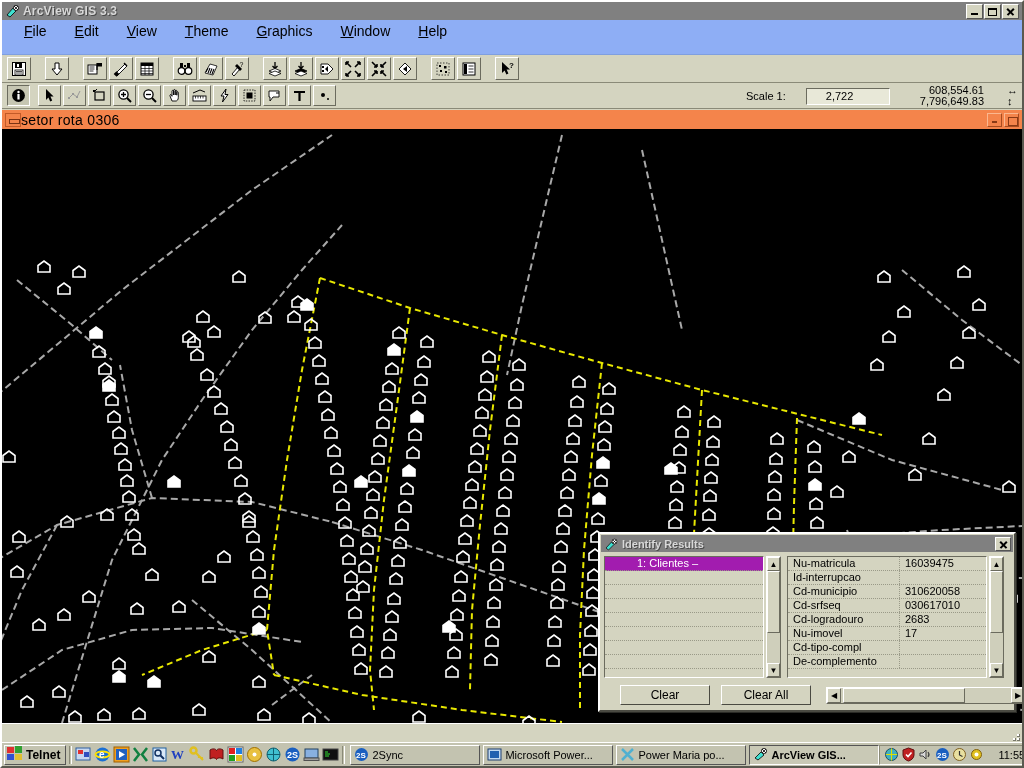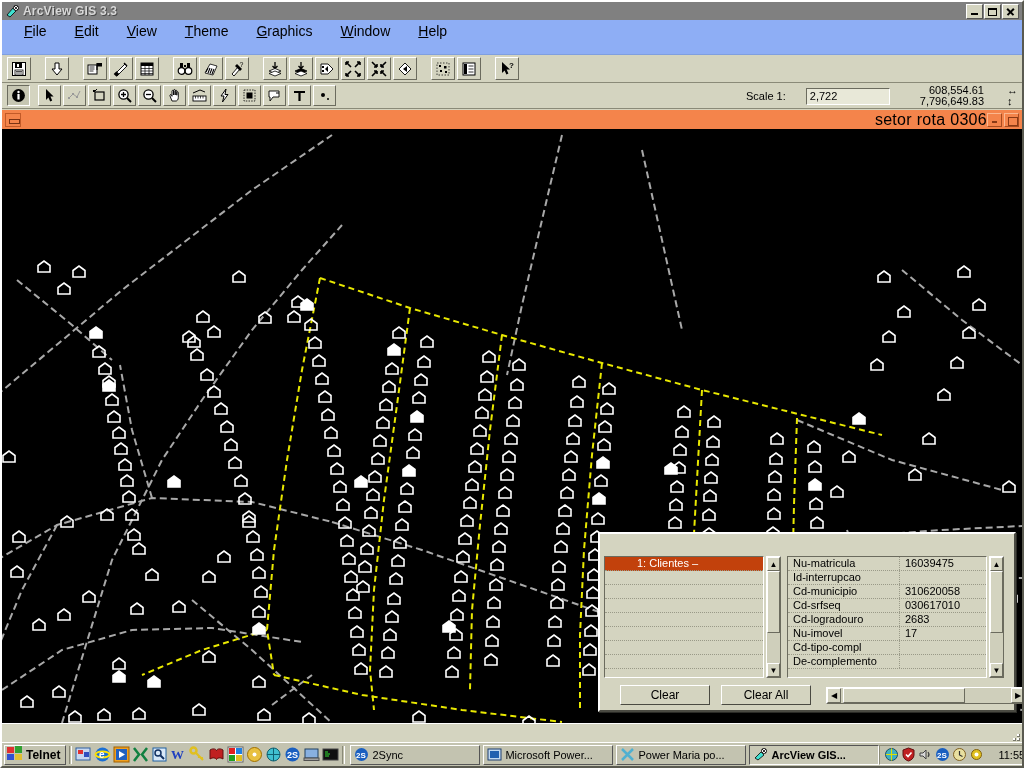--- a/index.html
+++ b/index.html
@@ -107,21 +107,21 @@
     position: absolute; top: 83px; right: 4px;
     display: flex; align-items: center; gap: 20px;
     font-size: 11px; color: #000;
   }
   .scale-label { white-space: nowrap; }
   .scale-field {
     width: 84px; height: 17px;
     background: #e8e8d8;
     border: 1px solid #6b6b5e;
     border-right-color: #ffffff; border-bottom-color: #ffffff;
-    font-size: 11px; padding: 1px 3px;
+    font-size: 11px; padding: 1px 19px;
     display: flex; align-items: center;
   }
   .coords {
     text-align: right; font-size: 11px; line-height: 11px;
     color: #000; padding-left: 10px;
   }
   .coord-arrows {
     display: flex; flex-direction: column; justify-content: center;
     font-size: 11px; line-height: 11px; margin-left: 3px;
   }
@@ -142,21 +142,21 @@
   .vt-sysbox {
     width: 16px; height: 14px; margin-left: 3px;
     border: 1px solid #c25a28;
     background: #f4844b; position: relative; flex: none;
   }
   .vt-sysbox::after {
     content:''; position:absolute; left:3px; top:5px;
     width:9px; height:3px; border:1px solid #7a3314;
   }
   .vt-text {
-    flex: 1; text-align: right; font-size: 16px; color: #000;
+    flex: 1; text-align: left; font-size: 14px; color: #000;
     letter-spacing: 0.3px;
   }
   .vt-btns { display: flex; gap: 2px; margin-right: 3px; }
   .vt-btn {
     width: 15px; height: 14px;
     border: 1px solid #fbb78f;
     border-right-color: #a84c1f; border-bottom-color: #a84c1f;
     background: #f4844b; position: relative;
   }
   .vt-btn::after {
@@ -235,21 +235,21 @@
     border-right-color: #ffffff; border-bottom-color: #ffffff;
     overflow: hidden;
     position: relative;
   }
   .list-row {
     height: 14px; font-size: 11px; color: #000;
     padding-left: 5px; line-height: 13px;
     border-bottom: 1px dotted #9a9a88;
     white-space: nowrap;
   }
-  .list-row.sel { background: #c2410c; color: #ffffff; padding-left: 32px; }
+  .list-row.sel { background: #a21caf; color: #ffffff; padding-left: 32px; }
 
   .fieldpanel {
     width: 200px; height: 122px;
     background: #d4d4c0;
     border: 1px solid #6b6b5e;
     border-right-color: #ffffff; border-bottom-color: #ffffff;
     overflow: hidden; position: relative;
   }
   .field-row {
     height: 14px; display: flex; font-size: 11px; color: #000;
@@ -998,20 +998,32 @@
       <i style="right:4px;bottom:0"></i>
       <i style="right:8px;bottom:0"></i>
       <i style="right:0;bottom:4px"></i>
       <i style="right:4px;bottom:4px"></i>
       <i style="right:0;bottom:8px"></i>
     </span>
   </div>
 
   <div class="dialog">
 
+    <div class="dlg-title">
+      <span class="dlg-icon">
+        <svg width="14" height="13" viewBox="0 0 14 13">
+          <rect x="0" y="0" width="14" height="13" fill="#808080"></rect>
+          <path d="M2 10 L7.5 4 L10 6.5 L4.5 12 Z" fill="#3fe0d0" stroke="#000" stroke-width="0.7"></path>
+          <circle cx="10.5" cy="3.5" r="2.4" fill="#ffffff" stroke="#000" stroke-width="0.7"></circle>
+          <path d="M8.6 1.6 L12.4 5.4 M12.4 1.6 L8.6 5.4" stroke="#000" stroke-width="0.7"></path>
+        </svg>
+      </span>
+      <span class="dlg-titletext">Identify Results</span>
+      <span class="dlg-close"></span>
+    </div>
 
     <div class="dlg-body">
 
       <div class="listpanel">
         <div class="list-row sel">1:  Clientes –</div>
         <div class="list-row">&nbsp;</div>
         <div class="list-row">&nbsp;</div>
         <div class="list-row">&nbsp;</div>
         <div class="list-row">&nbsp;</div>
         <div class="list-row">&nbsp;</div>

